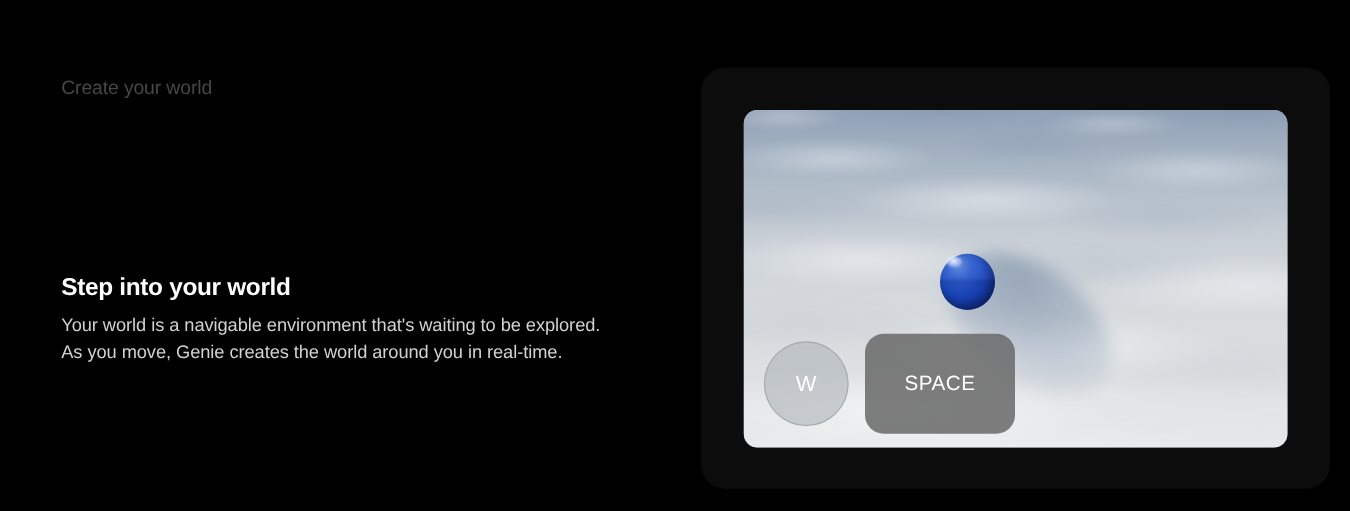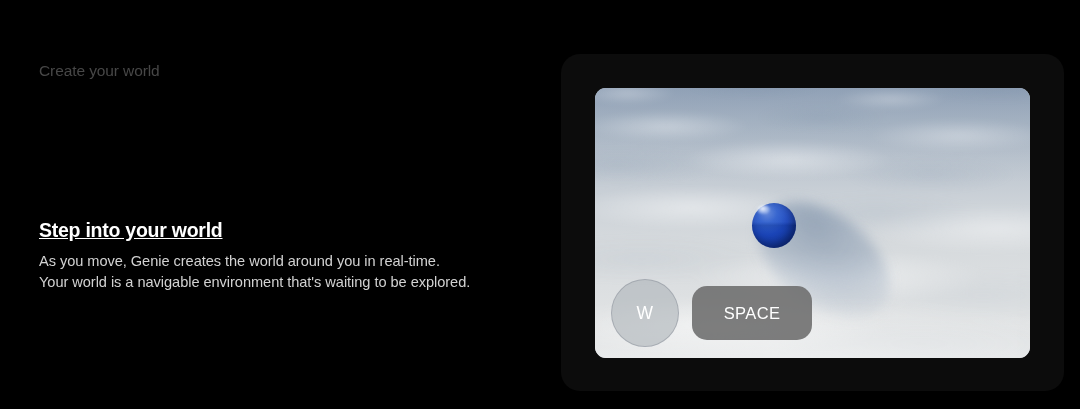--- a/index.html
+++ b/index.html
@@ -22,21 +22,21 @@
   .steps-column {
     position: absolute;
     left: 37px;
     top: 0;
     width: 500px;
     height: 409px;
   }
 
   .step {
     position: absolute;
-    left: 2px;
+    left: 12px;
   }
 
   .step-inactive {
     font-size: 15.5px;
     font-weight: 500;
     letter-spacing: -0.1px;
     color: #474747;
     white-space: nowrap;
   }
 
@@ -44,21 +44,20 @@
   .step-edit        { top: 142px; }
   .step-active      { top: 218px; width: 470px; }
 
   .step-active-title {
     font-size: 19.5px;
     font-weight: 700;
     letter-spacing: -0.25px;
     color: #ffffff;
     line-height: 24px;
     white-space: nowrap;
-    text-decoration: underline;
   }
 
   .step-active-body {
     margin-top: 9px;
     font-size: 14.6px;
     font-weight: 400;
     letter-spacing: -0.05px;
     line-height: 20.8px;
     color: #d2d2d2;
     max-width: 470px;
@@ -217,21 +216,21 @@
     display: flex;
     align-items: center;
     justify-content: center;
     color: #ffffff;
     font-size: 17.5px;
     font-weight: 500;
     letter-spacing: 0.3px;
   }
 
   .key-wide {
-    height: 54px;
+    height: 80px;
     padding: 0 26px;
     min-width: 120px;
     border-radius: 15px;
     background: rgba(108,108,108,0.88);
     display: flex;
     align-items: center;
     justify-content: center;
     color: #ffffff;
     font-size: 16.5px;
     font-weight: 500;
@@ -242,22 +241,22 @@
 <body>
 
 <div class="steps-column">
 
   <div class="step step-create step-inactive">Create your world</div>
 
 
   <div class="step step-active">
     <div class="step-active-title">Step into your world</div>
     <div class="step-active-body">
+      <span class="line">Your world is a navigable environment that's waiting to be explored.</span>
       <span class="line">As you move, Genie creates the world around you in real-time.</span>
-      <span class="line">Your world is a navigable environment that's waiting to be explored.</span>
     </div>
   </div>
 
 </div>
 
 <div class="demo-card">
 
   <div class="viewport">
 
     <div class="snow-base"></div>

